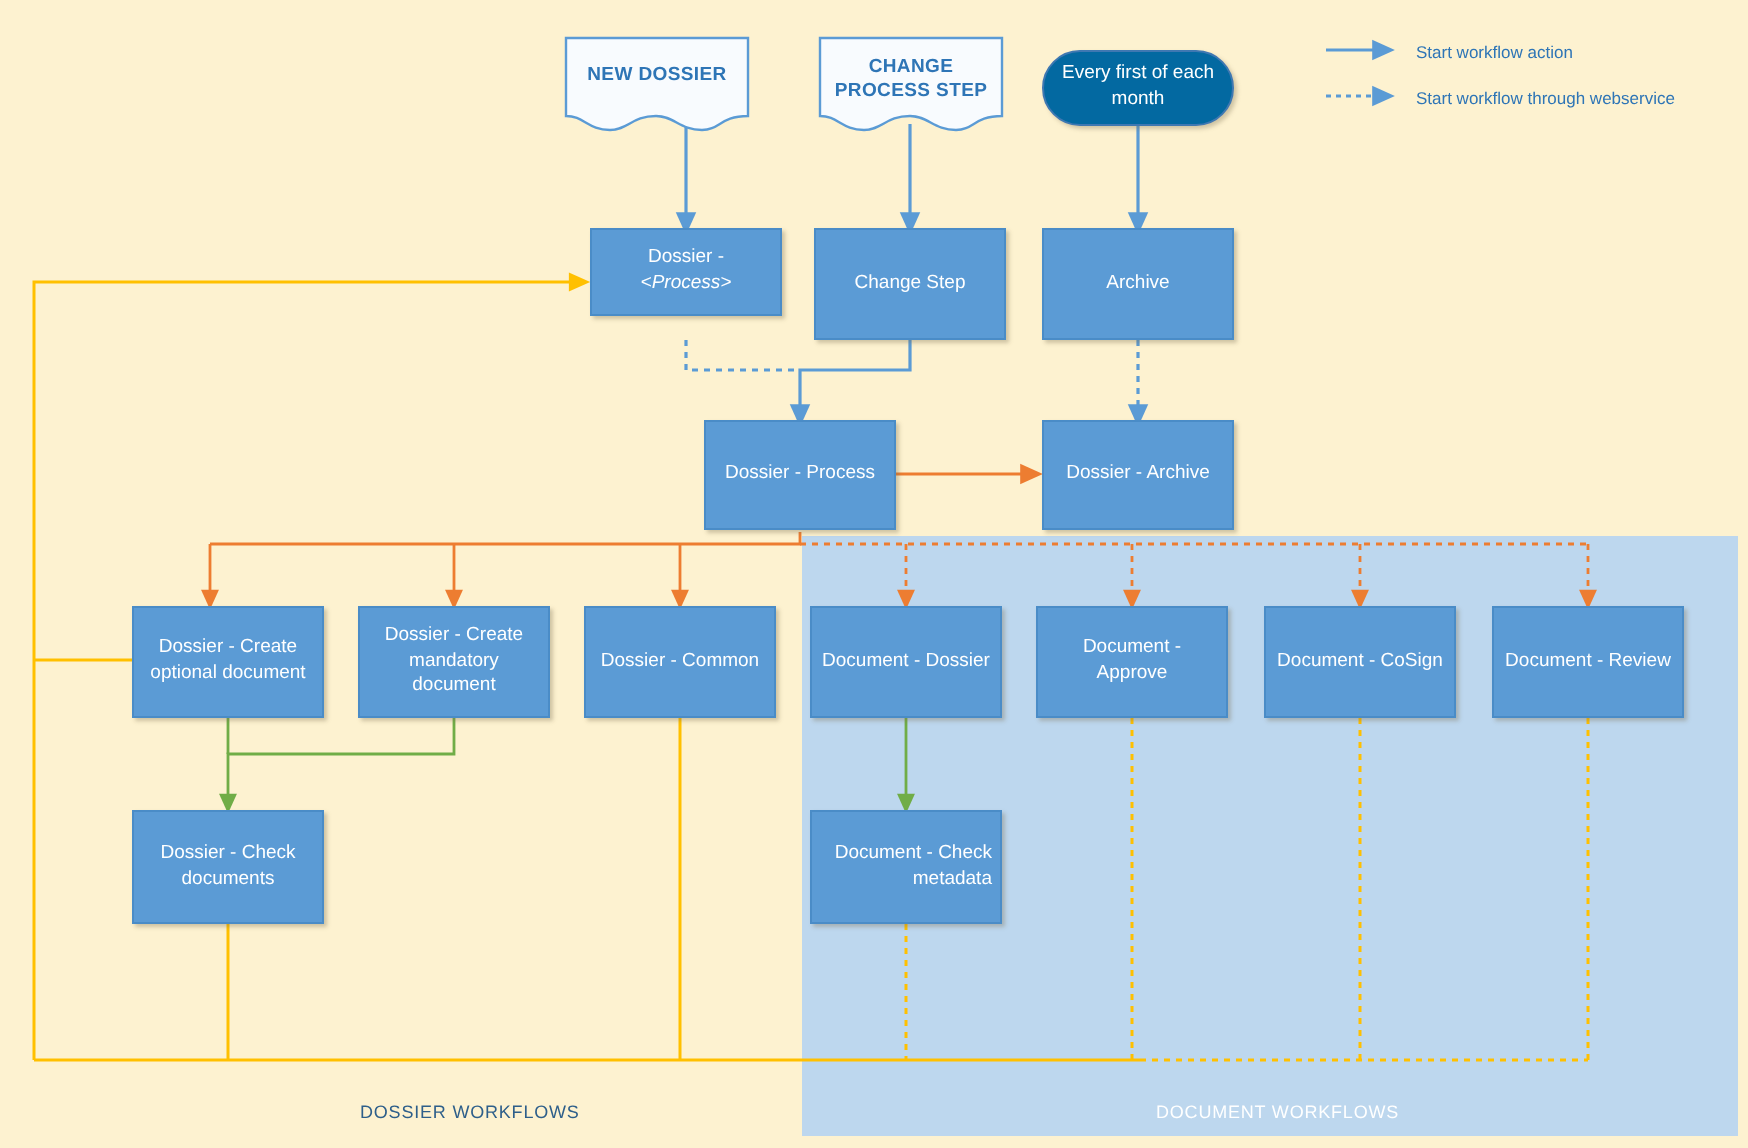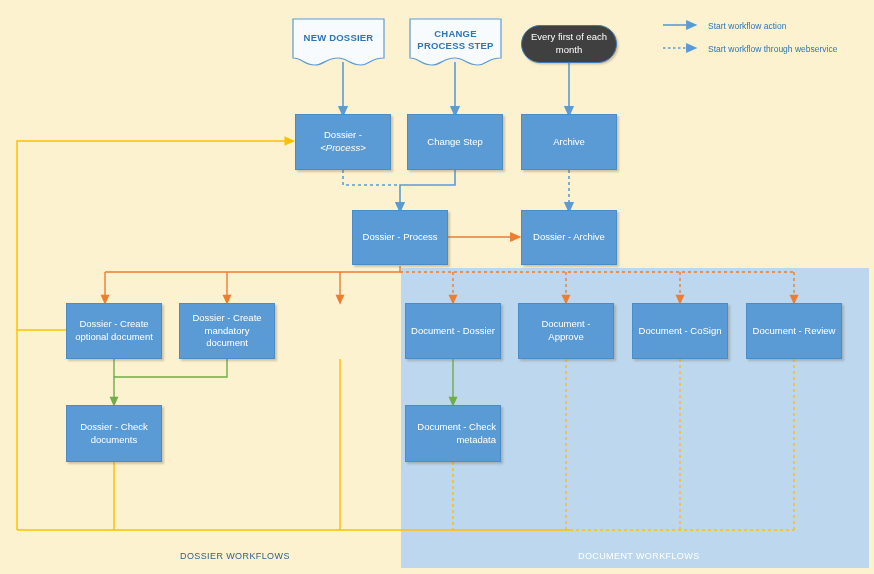--- a/index.html
+++ b/index.html
@@ -32,21 +32,21 @@
     display:flex;align-items:center;justify-content:center;
     text-align:center;
     font-size:9.5px;
     line-height:1.35;
     box-sizing:border-box;
     padding:2px 4px;
     box-shadow:1.5px 1.5px 2px rgba(120,110,80,.35);
   }
   .node.rounded{
     border-radius:22px;
-    background:#404040;
+    background:#0369a1;
     border-color:#3f78b2;
   }
   .doc-shape{
     position:absolute;
     box-sizing:border-box;
     color:#2e75b6;
     font-size:9.5px;
     font-weight:bold;
     line-height:1.3;
     text-align:center;
@@ -127,39 +127,39 @@
     <path d="M340,359 L340,530" fill="none" stroke="#ffc000" stroke-width="1.5"></path>
     <path d="M453,462 L453,530" fill="none" stroke="#ffc000" stroke-width="1.5" stroke-dasharray="3,3"></path>
     <path d="M566,359 L566,530" fill="none" stroke="#ffc000" stroke-width="1.5" stroke-dasharray="3,3"></path>
     <path d="M680,359 L680,530" fill="none" stroke="#ffc000" stroke-width="1.5" stroke-dasharray="3,3"></path>
     <path d="M794,359 L794,530" fill="none" stroke="#ffc000" stroke-width="1.5" stroke-dasharray="3,3"></path>
 
     <path d="M663,25 L692,25" fill="none" stroke="#5b9bd5" stroke-width="1.6" marker-end="url(#ah-blue)"></path>
     <path d="M663,48 L692,48" fill="none" stroke="#5b9bd5" stroke-width="1.6" stroke-dasharray="2.5,2.5" marker-end="url(#ah-blue)"></path>
   </svg>
 
-  <div class="doc-shape" style="left:292px;top:18px;width:93px;height:48px;text-decoration:underline;">
+  <div class="doc-shape" style="left:282px;top:18px;width:93px;height:48px;text-decoration:underline;">
     <svg class="doc-svg" width="93" height="48" viewBox="0 0 93 48" xmlns="http://www.w3.org/2000/svg">
       <path d="M1,1 L92,1 L92,40 C78,40 78,47 69,47 C58,47 55,40 46,40 C34,40 32,47 23,47 C12,47 10,40 1,40 Z" fill="#f8fbfe" stroke="#5b9bd5" stroke-width="1.2"></path>
     </svg>
     <div class="doc-text">NEW DOSSIER</div>
   </div>
 
   <div class="doc-shape" style="left:409px;top:18px;width:93px;height:48px;">
     <svg class="doc-svg" width="93" height="48" viewBox="0 0 93 48" xmlns="http://www.w3.org/2000/svg">
       <path d="M1,1 L92,1 L92,40 C78,40 78,47 69,47 C58,47 55,40 46,40 C34,40 32,47 23,47 C12,47 10,40 1,40 Z" fill="#f8fbfe" stroke="#5b9bd5" stroke-width="1.2"></path>
     </svg>
     <div class="doc-text" style="top:10px;">CHANGE PROCESS STEP</div>
   </div>
 
   <div class="node rounded" style="left:521px;top:25px;width:96px;height:38px;">
     <span>Every first of each month</span>
   </div>
 
-  <div class="node" style="left:295px;top:114px;width:96px;height:56px;">
+  <div class="node" style="left:295px;top:114px;width:96px;height:44px;">
     <span><span>Dossier - </span><span class="italic">&lt;Process&gt;</span></span>
   </div>
 
   <div class="node" style="left:407px;top:114px;width:96px;height:56px;">
     <span>Change Step</span>
   </div>
 
   <div class="node" style="left:521px;top:114px;width:96px;height:56px;">
     <span>Archive</span>
   </div>
@@ -173,20 +173,23 @@
   </div>
 
   <div class="node" style="left:66px;top:303px;width:96px;height:56px;">
     <span>Dossier - Create optional document</span>
   </div>
 
   <div class="node" style="left:179px;top:303px;width:96px;height:56px;">
     <span>Dossier - Create mandatory document</span>
   </div>
 
+  <div class="node" style="left:292px;top:303px;width:96px;height:56px;">
+    <span>Dossier - Common</span>
+  </div>
 
   <div class="node" style="left:405px;top:303px;width:96px;height:56px;">
     <span>Document - Dossier</span>
   </div>
 
   <div class="node" style="left:518px;top:303px;width:96px;height:56px;">
     <span>Document - Approve</span>
   </div>
 
   <div class="node" style="left:632px;top:303px;width:96px;height:56px;">

